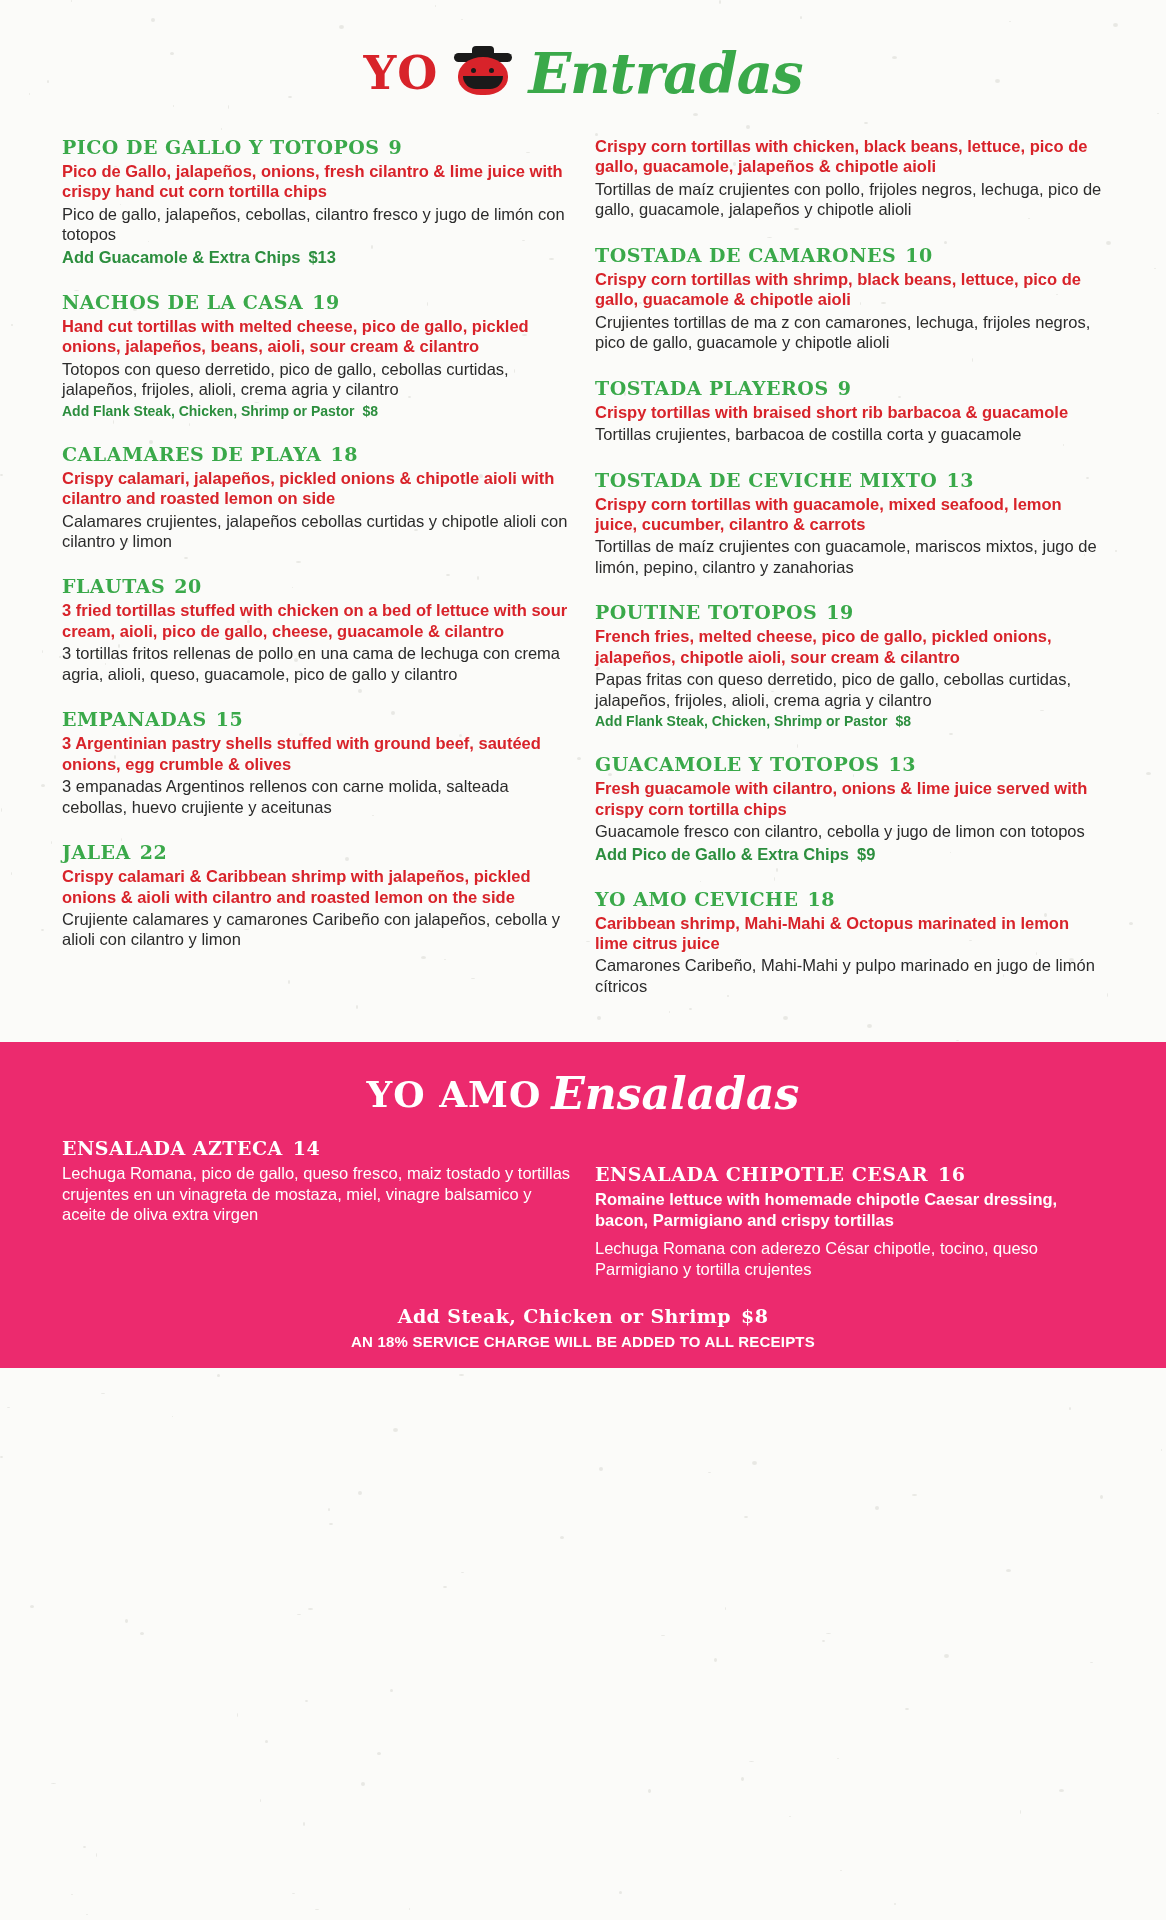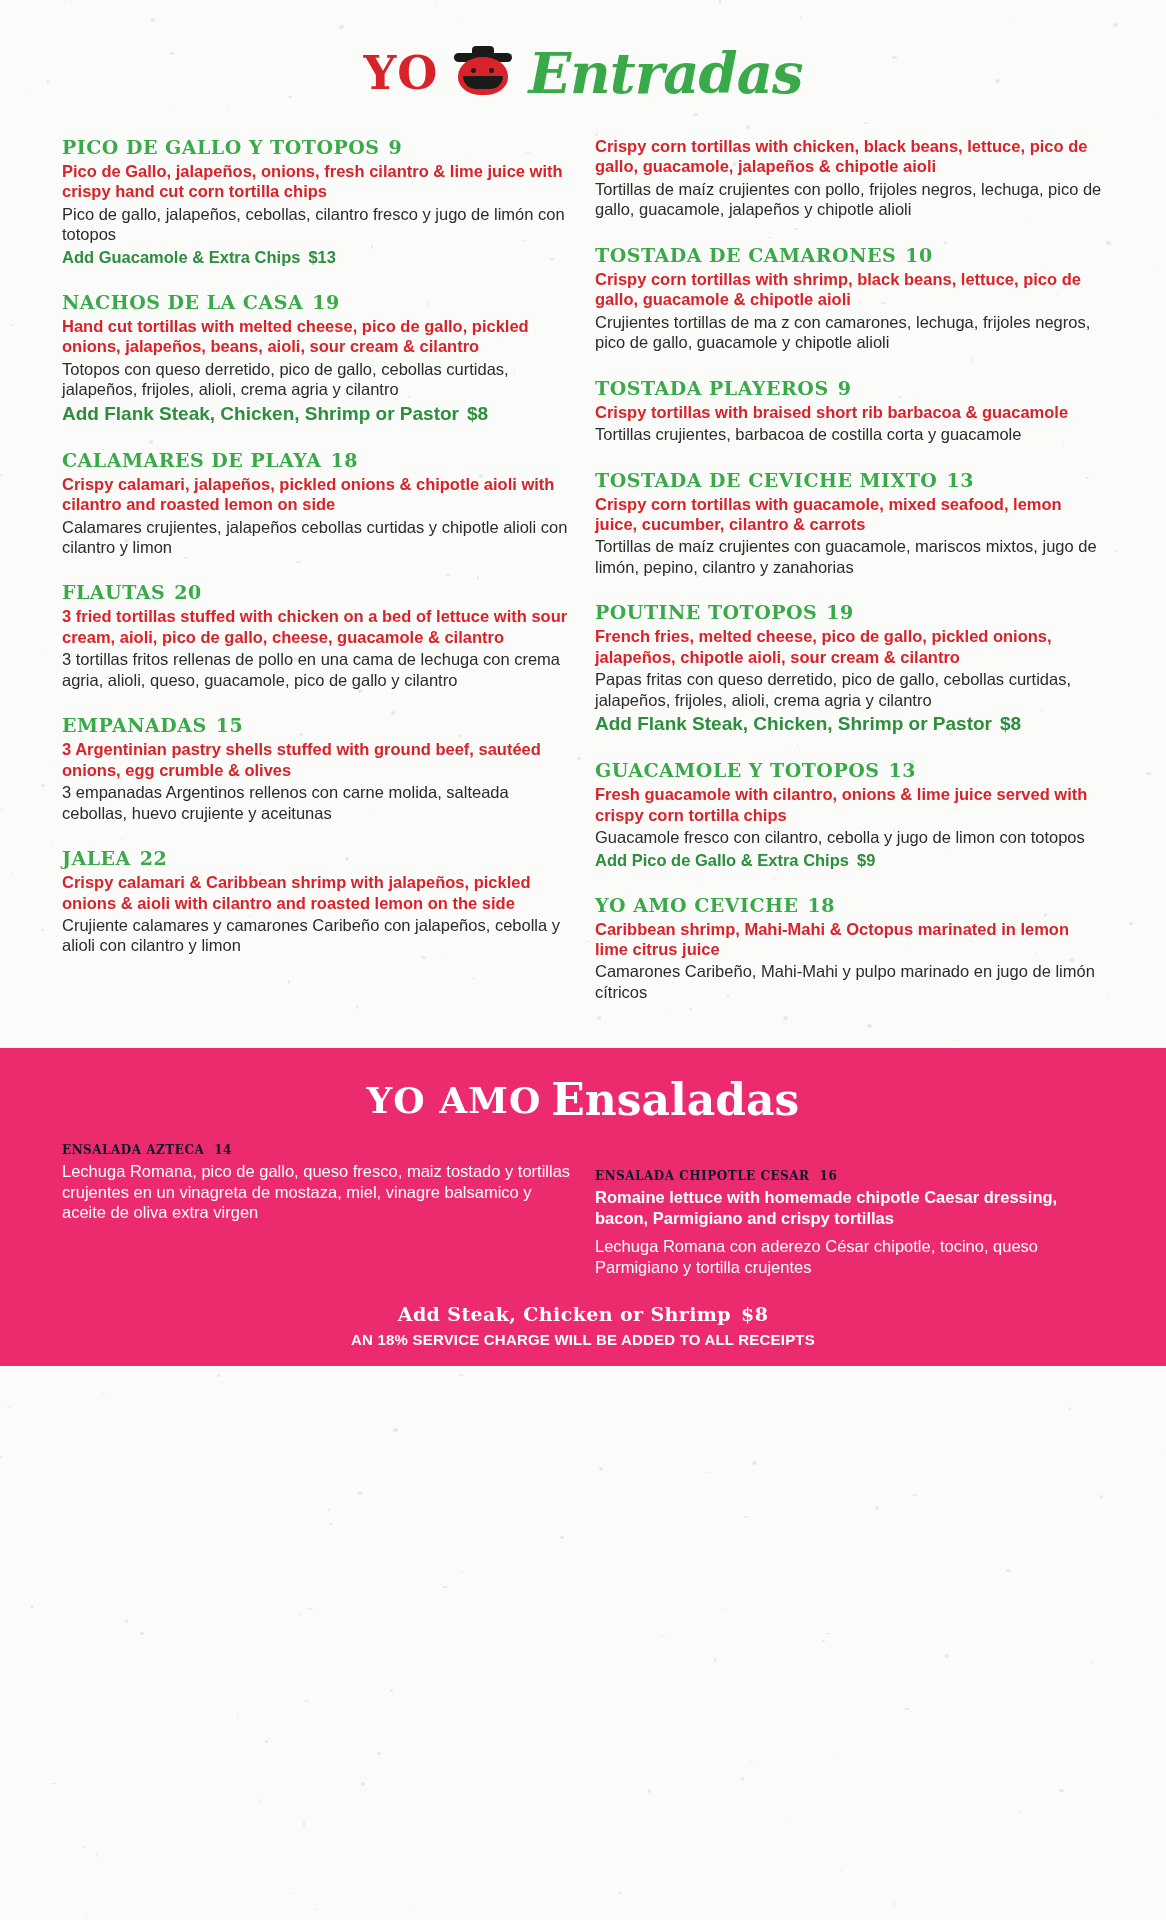--- a/index.html
+++ b/index.html
@@ -152,21 +152,21 @@
     font-size: 16.5px;
     line-height: 1.24;
   }
   .addon {
     color: #2c8e3e;
     font-weight: bold;
     font-size: 16.5px;
     margin-top: 3px;
   }
   .addon.small {
-    font-size: 19px;
+    font-size: 14px;
   }
   .addon .price { margin-left: 8px; }
 
   
   .salads {
     background: #ec2a6e;
     margin-top: 22px;
     padding: 26px 0 18px;
     color: #fff;
     position: relative;
@@ -178,38 +178,39 @@
   .salads-title .yo-amo {
     font-family: "DejaVu Serif", serif;
     font-weight: bold;
     font-size: 36px;
     color: #fff;
     letter-spacing: 1px;
     vertical-align: middle;
   }
   .salads-title .script {
     font-family: "DejaVu Serif", serif;
+    font-style: italic;
     font-weight: bold;
     font-size: 44px;
     color: #fff;
     margin-left: 10px;
     vertical-align: middle;
   }
   .salads-cols {
     display: flex;
     gap: 24px;
     padding: 0 62px;
   }
   .salad-col { flex: 1 1 0; }
   .salad-col.second { padding-top: 26px; }
   .salad-head {
     font-family: "DejaVu Serif", serif;
     font-weight: bold;
-    font-size: 12px;
-    color: #0f172a;
+    font-size: 19px;
+    color: #ffffff;
     letter-spacing: .5px;
     margin-bottom: 4px;
   }
   .salad-head .price { margin-left: 10px; }
   .salad-en {
     color: #fff;
     font-weight: bold;
     font-size: 16.5px;
     line-height: 1.24;
     margin-bottom: 8px;

